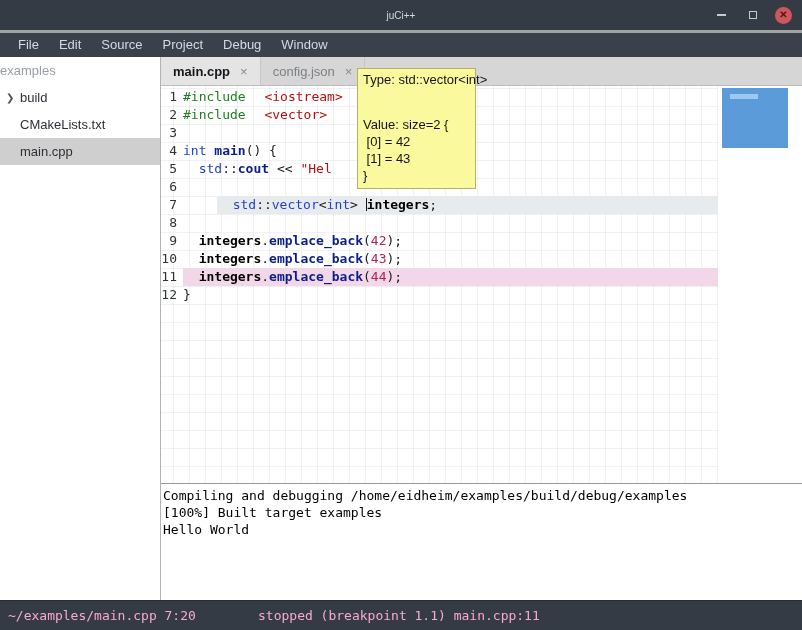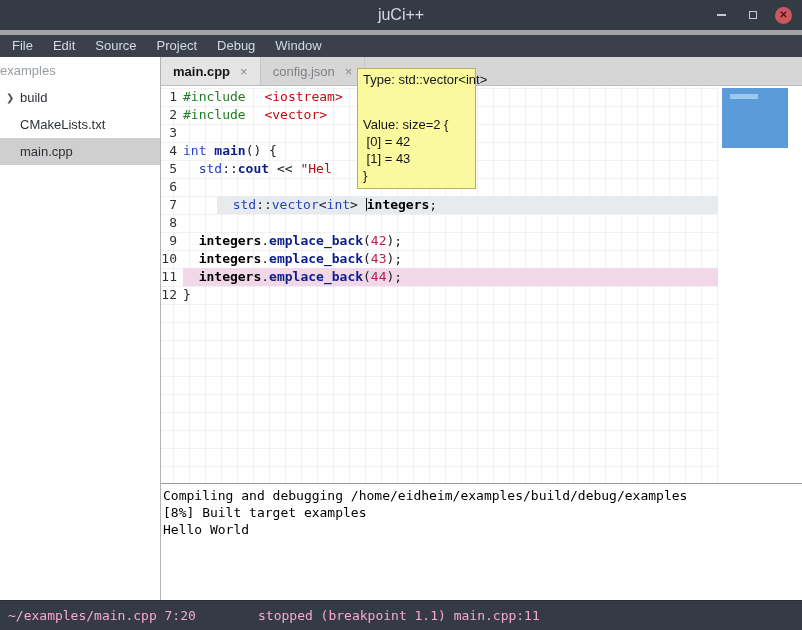--- a/index.html
+++ b/index.html
@@ -8,34 +8,34 @@
     position:relative; width:802px; height:630px; overflow:hidden;
     background:#fff; font-family:"Liberation Sans", sans-serif;
     -webkit-font-smoothing:antialiased;
   }
   
   .titlebar {
     position:absolute; top:0; left:0; right:0; height:30px;
     background:var(--bar-bg,#353b44);
     display:flex; align-items:center; justify-content:center;
   }
-  .title { color:var(--bar-fg,#d3dae3); font-size:16px; }
+  .title { color:var(--bar-fg,#d3dae3); font-size:10px; }
   .controls { position:absolute; right:10px; top:0; height:30px; display:flex; align-items:center; gap:14px; }
   .ctl { display:flex; align-items:center; justify-content:center; width:17px; height:17px; cursor:default; }
   .min-bar { width:9px; height:2px; background:#c3cad2; }
   .max-box { width:8px; height:8px; border:1px solid #c3cad2; }
   .ctl-close {
     border-radius:50%; background:var(--close-red,#cc575d);
     color:#4d1613; font-size:10px; font-weight:bold; line-height:1;
   }
   
   .menubar {
     position:absolute; top:30px; left:0; right:0; height:27px;
-    background:var(--menu-bg,#3a414a); border-top:5px solid #a3a3a3;
-    display:flex; align-items:center; padding-left:2px;
+    background:var(--menu-bg,#3a414a); border-top:3px solid #a3a3a3;
+    display:flex; align-items:center; padding-left:8px;
   }
   .menu-item { color:var(--bar-fg,#d3dae3); font-size:13px; padding:0 10px; line-height:26px; }
   
   .sidebar { position:absolute; top:57px; left:0; width:160px; bottom:30px; background:#fff; }
   .sidebar-header { height:27px; line-height:27px; padding-left:0; font-size:13px; color:#979da3; }
   .tree-item { height:27px; display:flex; align-items:center; font-size:13px; color:#2d3136; padding-left:6px; }
   .tree-item.selected { background:var(--selected-item-bg,#cfcfcf); }
   .expander { width:14px; font-size:10px; color:#4a4f54; }
   .tree-label { white-space:pre; }
   .v-splitter { position:absolute; top:57px; bottom:30px; left:160px; width:1px; background:#b3b3b3; }
@@ -210,21 +210,21 @@
       <div class="overview">
         <div class="overview-inner"></div>
       </div>
     </div>
 
     <div class="h-splitter"></div>
 
     <div class="output">
       <div>
           <div class="output-line">Compiling and debugging /home/eidheim/examples/build/debug/examples</div>
-          <div class="output-line">[8%] Built target examples</div>
+          <div class="output-line">[100%] Built target examples</div>
           <div class="output-line">Hello World</div>
         </div>
     </div>
   </div>
 
   <div class="statusbar">
     <span class="status-left">~/examples/main.cpp 7:20</span>
     <span class="status-debug">stopped (breakpoint 1.1) main.cpp:11</span>
   </div>
 

